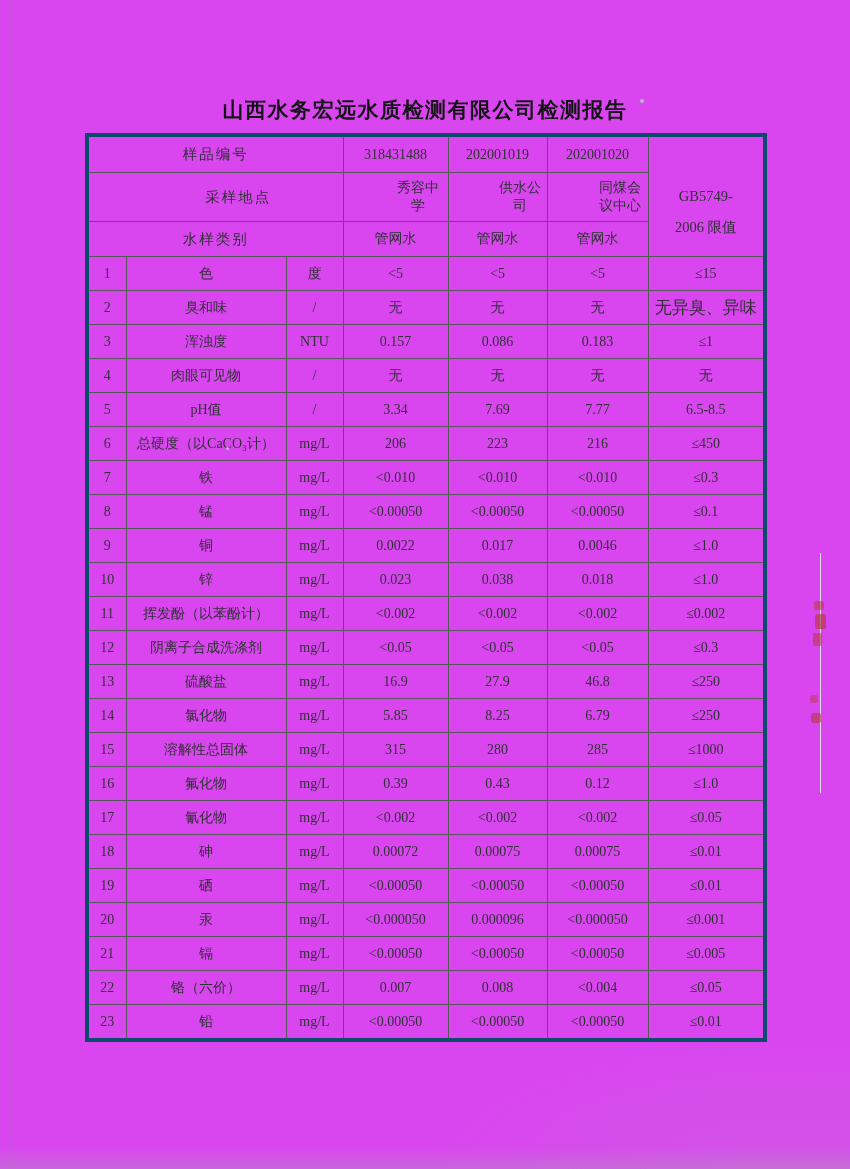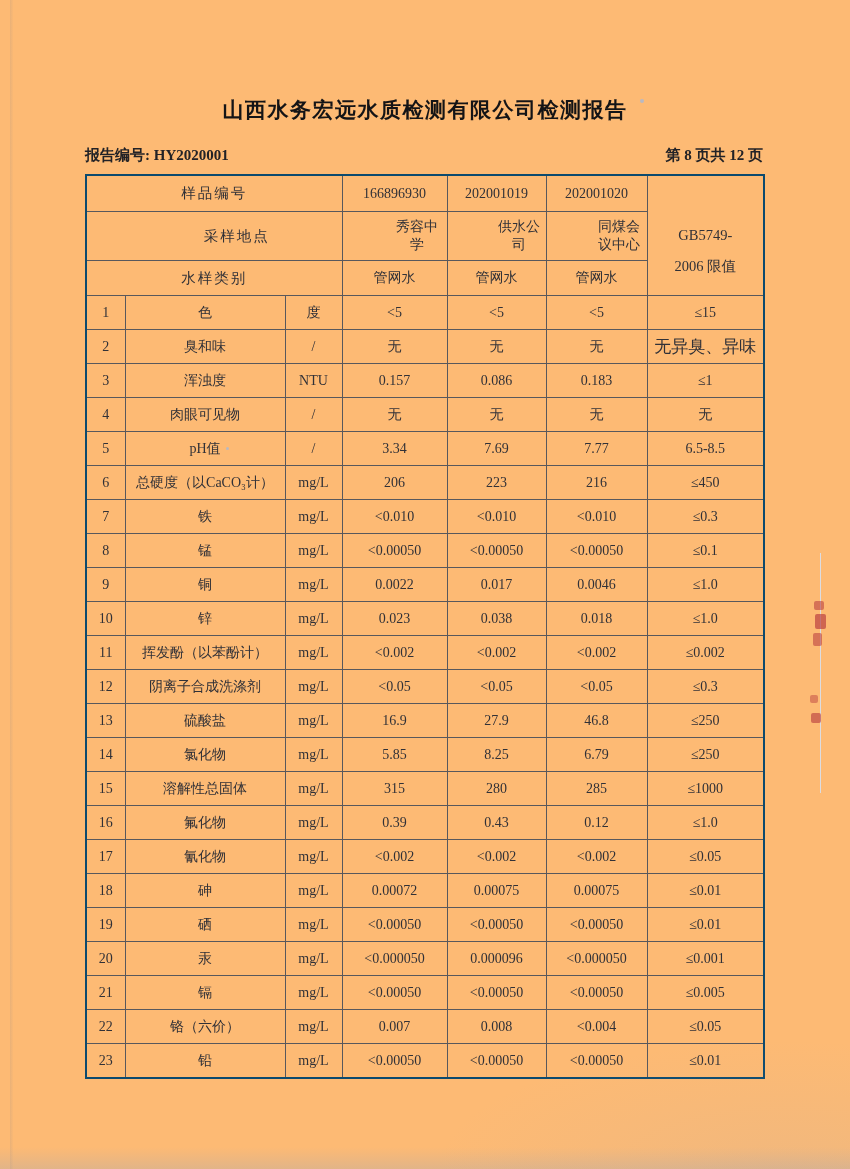--- a/index.html
+++ b/index.html
@@ -1,20 +1,20 @@
 <!DOCTYPE html>
 <html><head>
 <meta charset="utf-8">
 <style>
   html,body{margin:0;padding:0;background:#e9e9e9;}
   .page{
     position:relative;
     width:850px;height:1169px;
     margin:0 auto;
-    background:#fdba74;
+    background:#d946ef;
     overflow:hidden;
     font-family:"Liberation Serif","DejaVu Serif",serif;
     color:#2e2e33;
   }
   
   .scan-edge-left{
     position:absolute;left:10px;top:0;bottom:0;width:3px;
     background:linear-gradient(to right, rgba(130,130,140,.16), rgba(130,130,140,.03));
     pointer-events:none;
   }
@@ -55,21 +55,21 @@
     border-collapse:collapse;table-layout:fixed;
     font-size:14px;
   }
   table.report td{
     border:1px solid #58585c;
     text-align:center;vertical-align:middle;
     padding:2px 3px;
     color:#313137;
     overflow:hidden;
   }
-  table.report{border:2px solid #0c4a6e;font-family:Liberation Serif, serif;}
+  table.report{border:4px solid #0c4a6e;font-family:Liberation Serif, serif;}
   tr.hr1 td{height:31px;}
   tr.hr2 td{height:44px;padding-left:48px;}
   tr.hr3 td{height:30px;}
   tbody.results tr td{height:29px;}
   td.c-item{text-align:left;padding-left:10px;}
   td.c-hlabel{font-size:14.5px;letter-spacing:2px;}
   td.c-limit-head{font-size:14.5px;}
   .limit-head-inner{display:flex;flex-direction:column;gap:13px;align-items:center;justify-content:space-between;margin-top:32px;}
   td .small, td.small{font-size:17px;letter-spacing:0;}
 </style>
@@ -87,42 +87,35 @@
   <div class="stamp-bit" style="left:815px;top:614px;width:11px;height:15px;opacity:.65;"></div>
   <div class="stamp-bit" style="left:813px;top:633px;width:9px;height:13px;opacity:.55;"></div>
   <div class="stamp-bit" style="left:810px;top:695px;width:8px;height:8px;opacity:.45;"></div>
   <div class="stamp-bit" style="left:811px;top:713px;width:10px;height:10px;opacity:.6;"></div>
 
   <div class="speck" style="left:640px;top:99px;width:4px;height:4px;"></div>
   <div class="speck" style="left:226px;top:447px;width:3px;height:3px;"></div>
 
   <h1 class="title">山西水务宏远水质检测有限公司检测报告</h1>
 
-  <div class="meta">
-    <div>
-      <span>报告编号:</span>
-      <span>HY2020001</span>
-    </div>
-    <div>第 8 页共 12 页</div>
-  </div>
 
   <table class="report">
     <colgroup>
       <col style="width:39px">
         <col style="width:160px">
         <col style="width:57px">
       <col style="width:105px">
         <col style="width:99px">
         <col style="width:101px">
       <col style="width:117px">
     </colgroup>
     <tbody>
       <tr class="hr1">
         <td colspan="3" class="c-hlabel">样品编号</td>
-        <td>166896930</td>
+        <td>318431488</td>
         <td>202001019</td>
         <td>202001020</td>
         <td rowspan="3" class="c-limit-head">
           <div class="limit-head-inner">
             <span>GB5749-</span>
             <span>2006 限值</span>
           </div>
         </td>
       </tr>
       <tr class="hr2">

